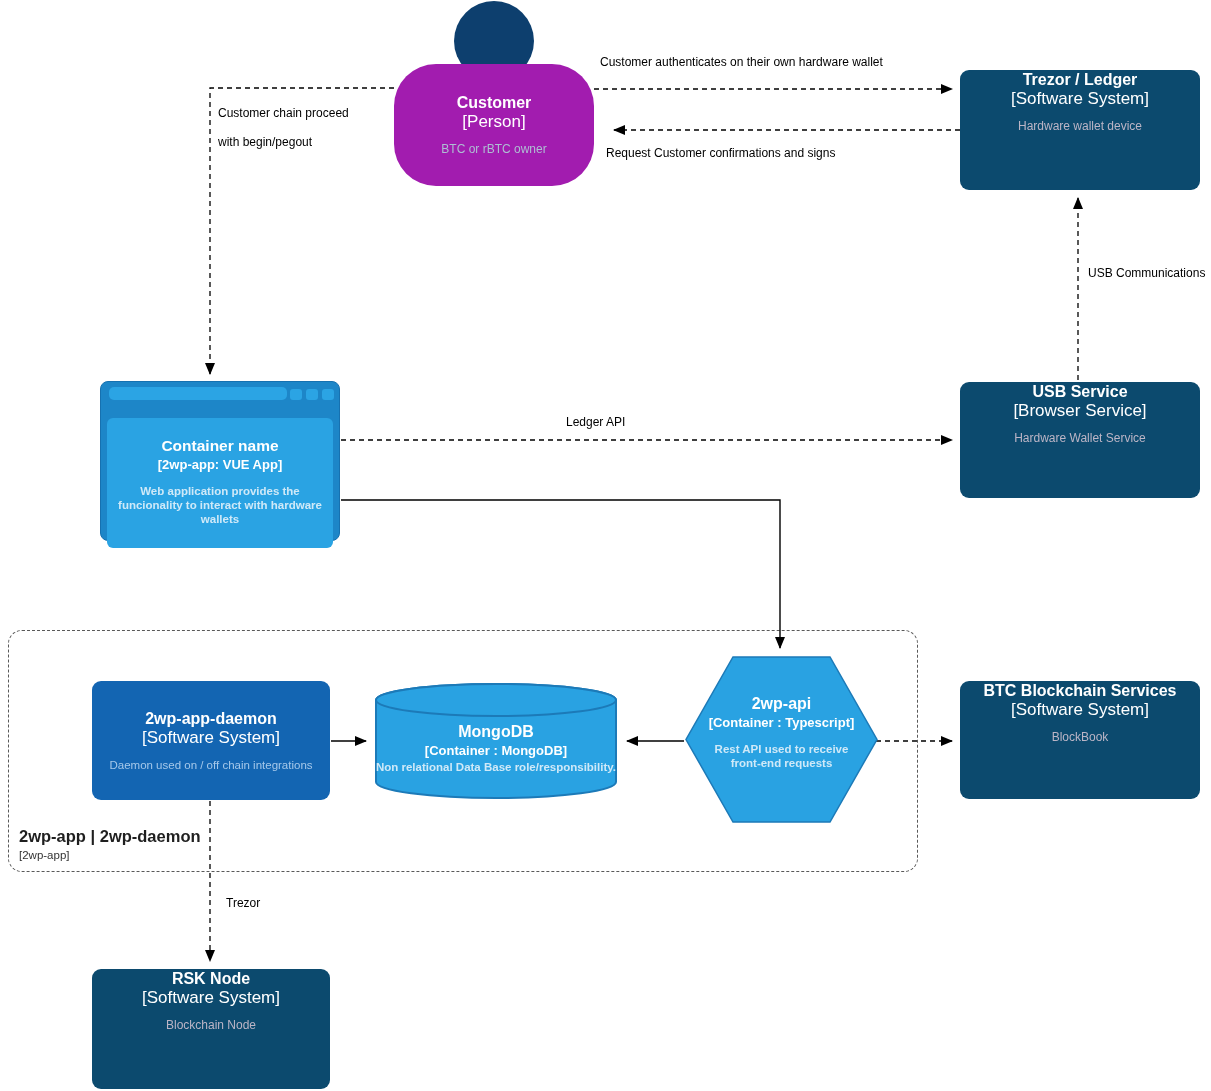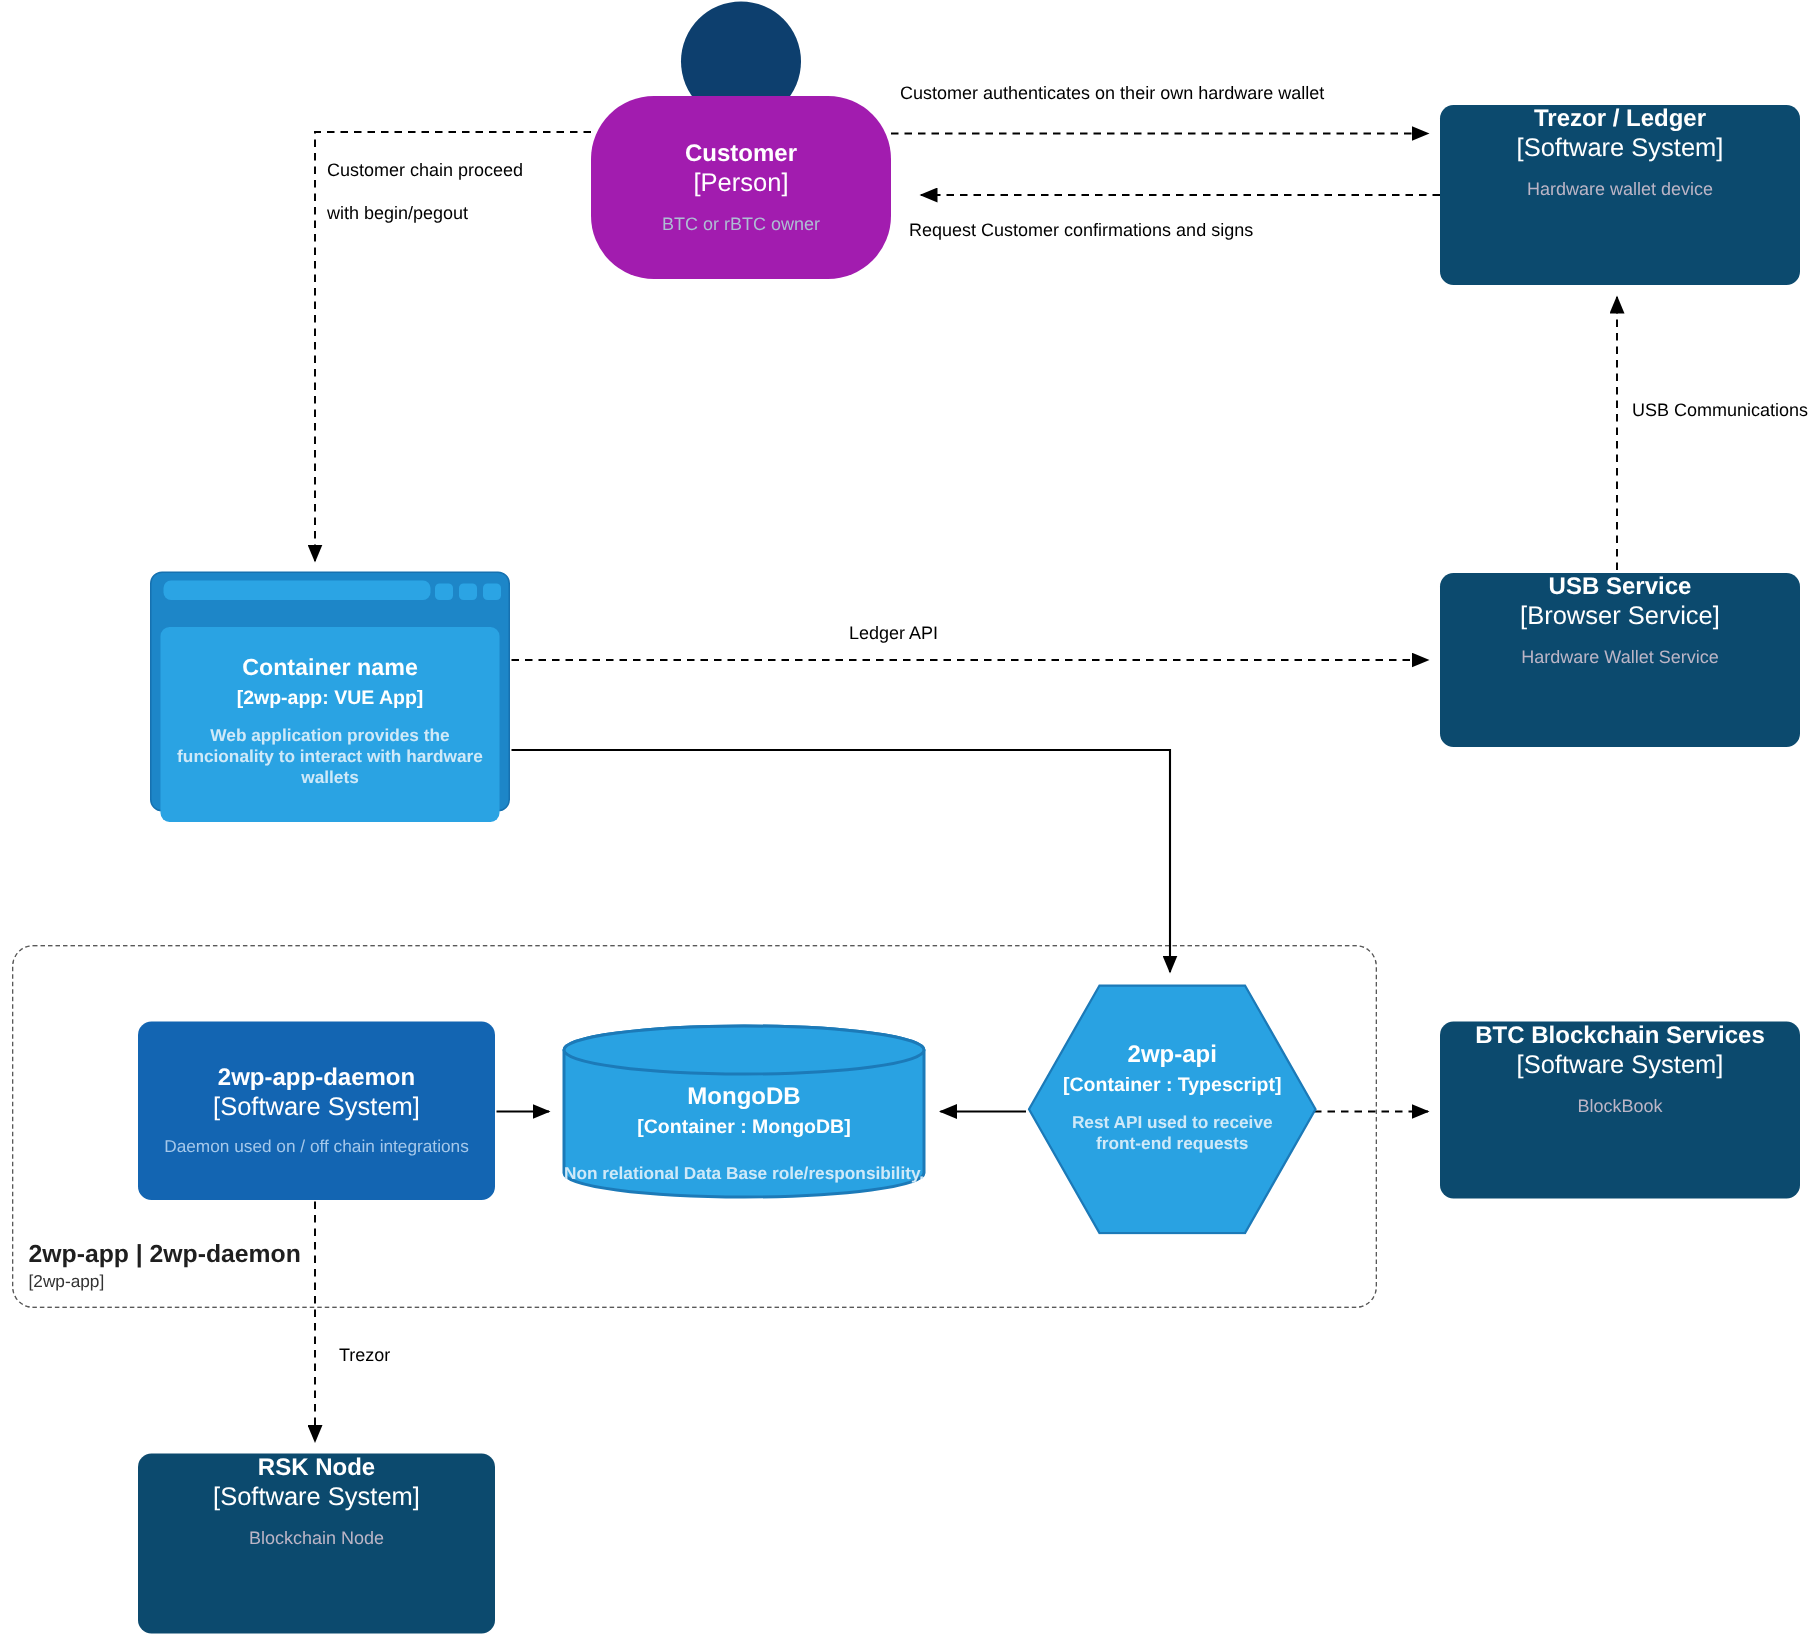--- a/index.html
+++ b/index.html
@@ -117,21 +117,21 @@
   </div>
 
   <div class="shape lb" style="left:374px;top:682px;width:244px;height:118px;">
     <svg width="244" height="118">
       <path d="M2,18 v82 a120,16 0 0 0 240,0 v-82 a120,16 0 0 0 -240,0 Z" fill="#29a2e2" stroke="#1c7ab8" stroke-width="2"></path>
       <ellipse cx="122" cy="18" rx="120" ry="16" fill="#29a2e2" stroke="#1c7ab8" stroke-width="2"></ellipse>
     </svg>
     <div class="shape-text" style="top:40px;">
       <div class="title">MongoDB</div>
       <div class="meta">[Container : MongoDB]</div>
-      <div class="desc" style="margin-top:18px;">Non relational Data Base role/responsibility.</div>
+      <div class="desc" style="margin-top:2px;">Non relational Data Base role/responsibility.</div>
     </div>
   </div>
 
   <div class="shape lb" style="left:685px;top:656px;width:193px;height:132px;">
     <svg width="193" height="167">
       <polygon points="48,1 145,1 192,83.5 145,166 48,166 1,83.5" fill="#29a2e2" stroke="#1c7ab8" stroke-width="1.5"></polygon>
     </svg>
     <div class="shape-text" style="top:38px;">
       <div class="title">2wp-api</div>
       <div class="meta">[Container : Typescript]</div>

